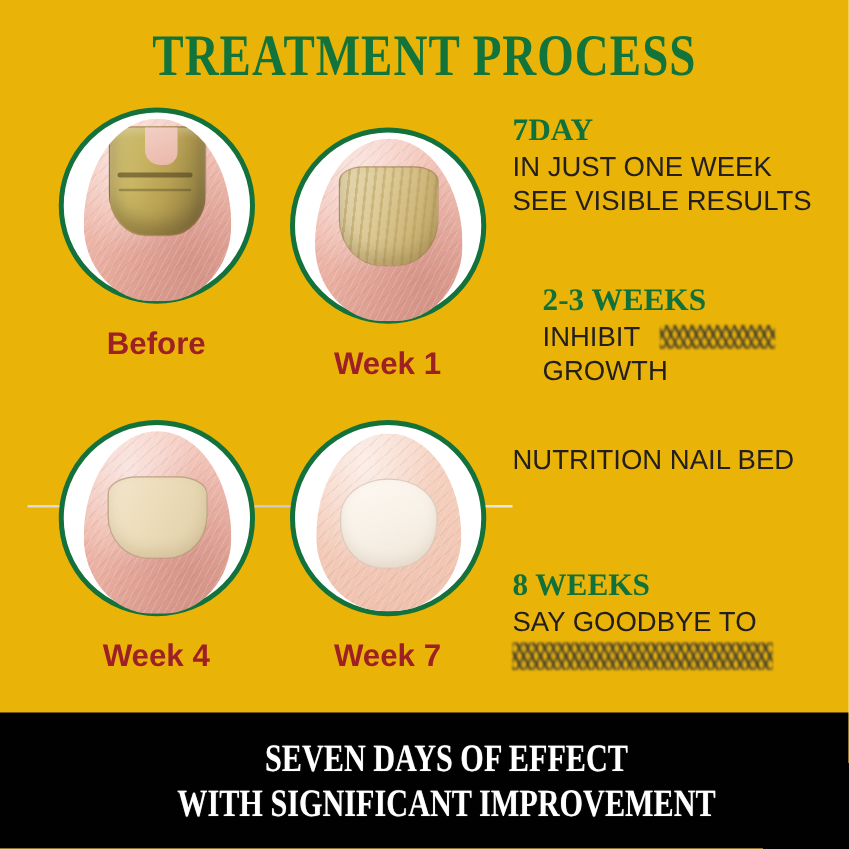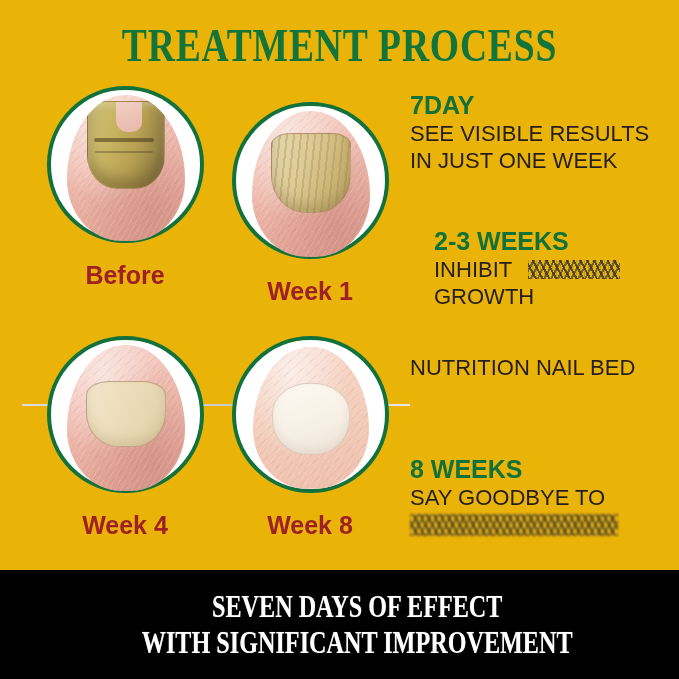--- a/index.html
+++ b/index.html
@@ -143,21 +143,21 @@
 
   
   .steps { position:absolute; left:410px; top:82px; width:269px; height:478px; }
   .step { position:absolute; left:0; width:269px; }
   .step.s1 { top:8px;   }
   .step.s2 { top:144px;margin-left:24px; }
   .step.s3 { top:272px; }
   .step.s4 { top:372px; }
 
   .step-head {
-    font-family:Liberation Sans, sans-serif;
+    font-family:Liberation Serif, serif;
     font-weight:700;
     font-size:25px;
     line-height:30px;
     color:#11713a;
     white-space:nowrap;
   }
   .step-body {
     font-family:"Liberation Sans", sans-serif;
     font-weight:400;
     font-size:22px;
@@ -252,32 +252,32 @@
     </div>
 
     <div class="cell c4">
       <div class="ring">
         <div class="toe">
           <div class="skin"></div>
           <div class="grain"></div>
           <div class="plate"></div>
         </div>
       </div>
-      <div class="caption">Week 8</div>
+      <div class="caption">Week 7</div>
     </div>
 
   </div>
 
   <div class="steps">
 
     <div class="step s1">
       <div class="step-head">7DAY</div>
       <div class="step-body">
+        <span class="step-line">IN JUST ONE WEEK</span>
         <span class="step-line">SEE VISIBLE RESULTS</span>
-        <span class="step-line">IN JUST ONE WEEK</span>
       </div>
     </div>
 
     <div class="step s2">
       <div class="step-head">2-3 WEEKS</div>
       <div class="step-body">
         <span class="inline-row">
           <span>INHIBIT</span>
           <span class="redacted w1"></span>
         </span>

